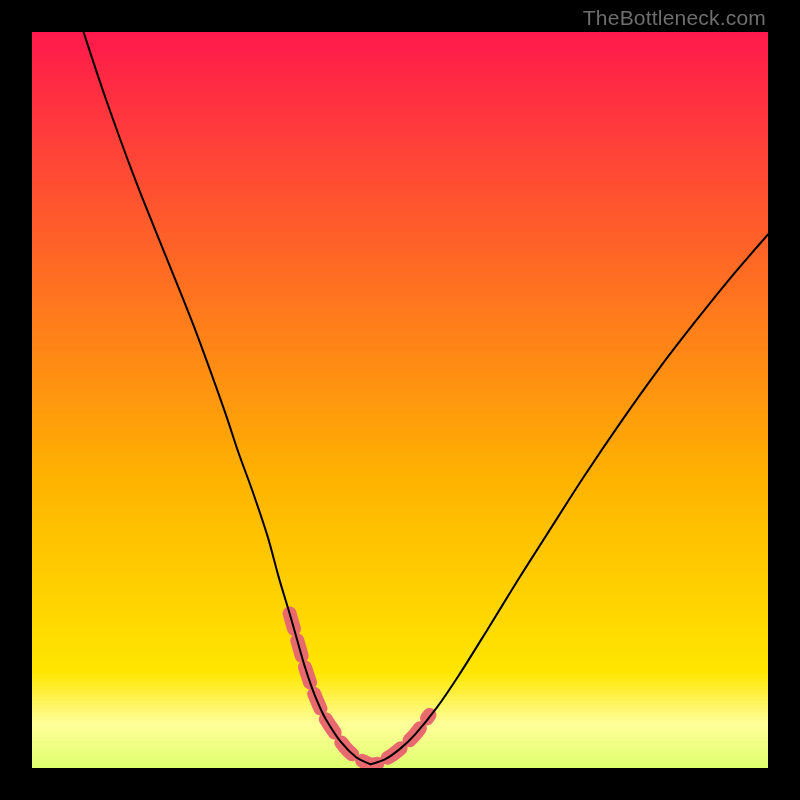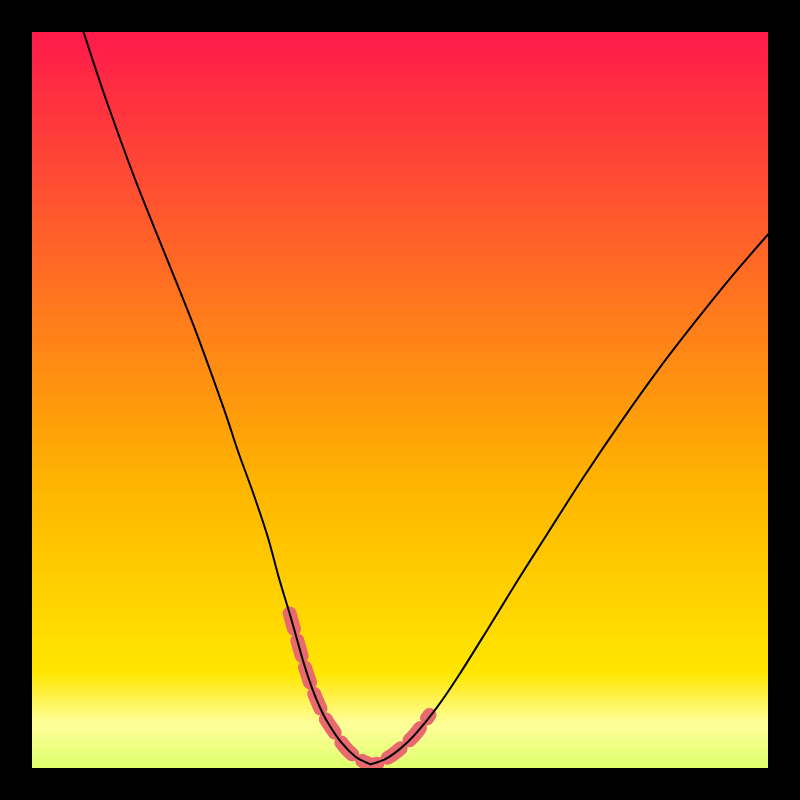--- a/index.html
+++ b/index.html
@@ -44,20 +44,21 @@
   svg.curves {
     position: absolute;
     left: 0; top: 0;
     width: 736px; height: 736px;
   }
 </style>
 </head>
 <body>
 
 <div class="frame">
+  <div class="watermark">TheBottleneck.com</div>
   <div class="plot">
     <div class="gradient-stack" id="gradient-stack">
         <div class="grad-row" style="height: 3.94545px; background: rgb(255, 26, 75);"></div>
         <div class="grad-row" style="height: 3.94545px; background: rgb(255, 27, 74);"></div>
         <div class="grad-row" style="height: 3.94545px; background: rgb(255, 29, 74);"></div>
         <div class="grad-row" style="height: 3.94545px; background: rgb(255, 30, 73);"></div>
         <div class="grad-row" style="height: 3.94545px; background: rgb(255, 31, 72);"></div>
         <div class="grad-row" style="height: 3.94545px; background: rgb(255, 33, 72);"></div>
         <div class="grad-row" style="height: 3.94545px; background: rgb(255, 34, 71);"></div>
         <div class="grad-row" style="height: 3.94545px; background: rgb(255, 35, 70);"></div>

